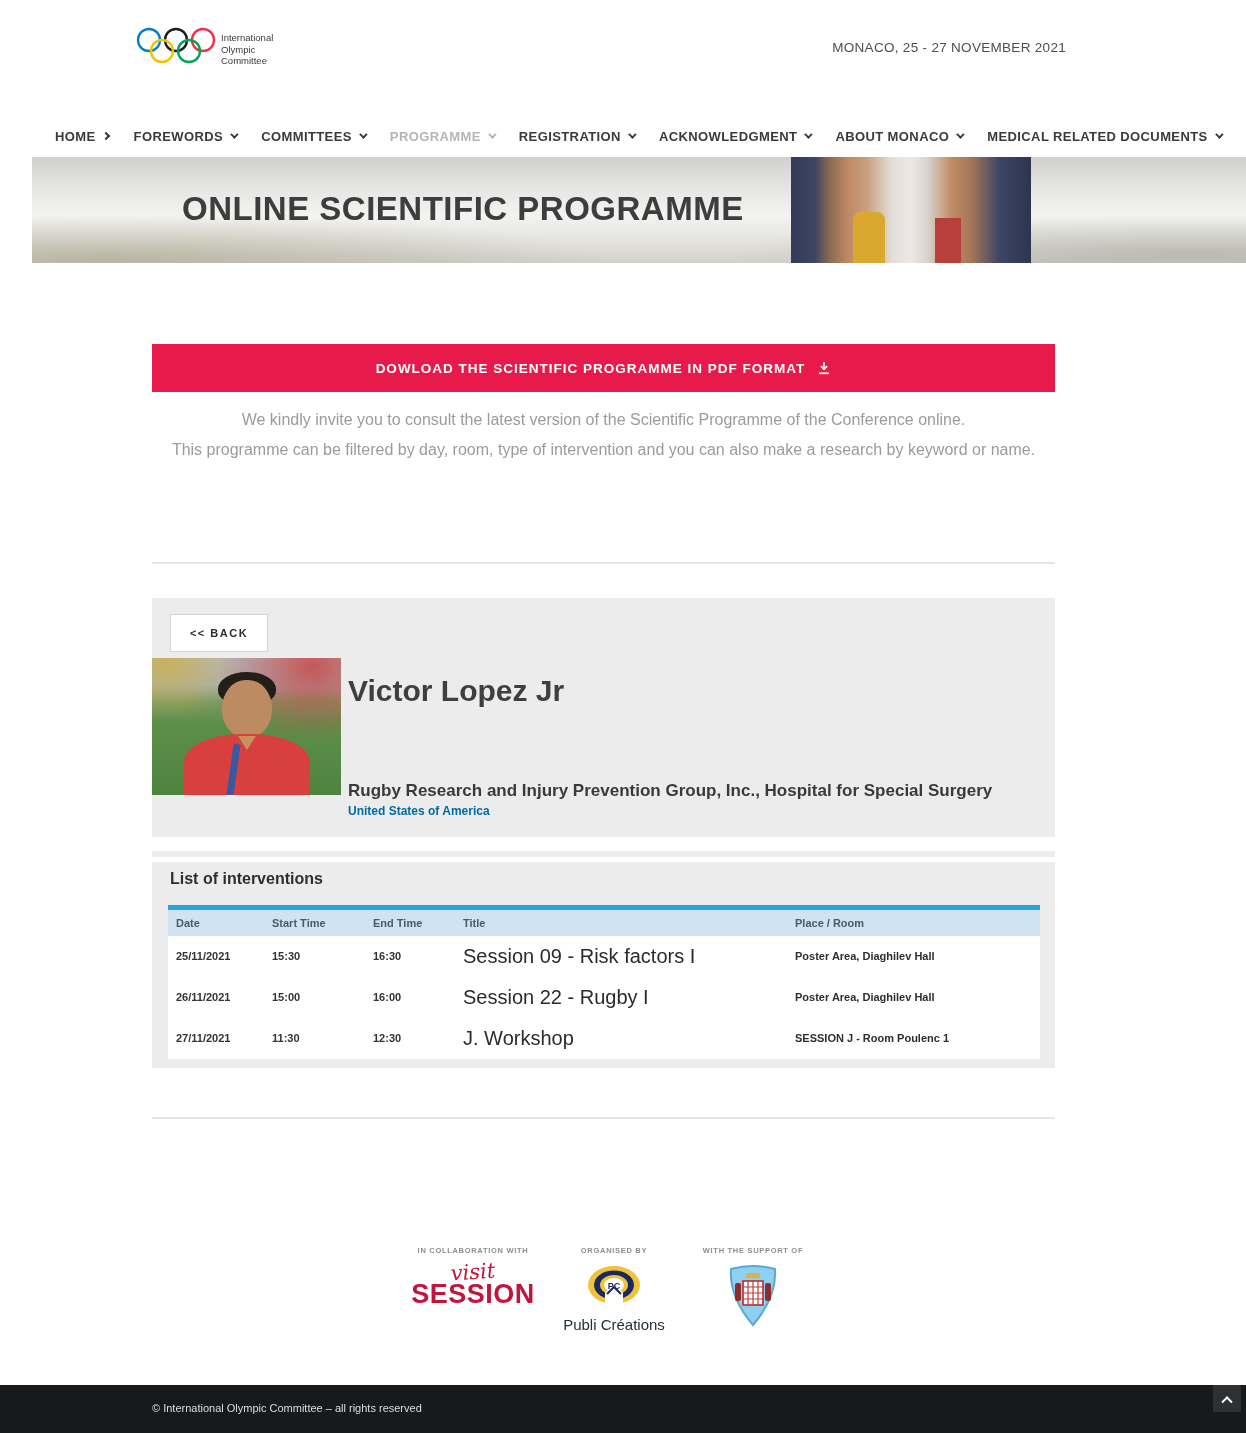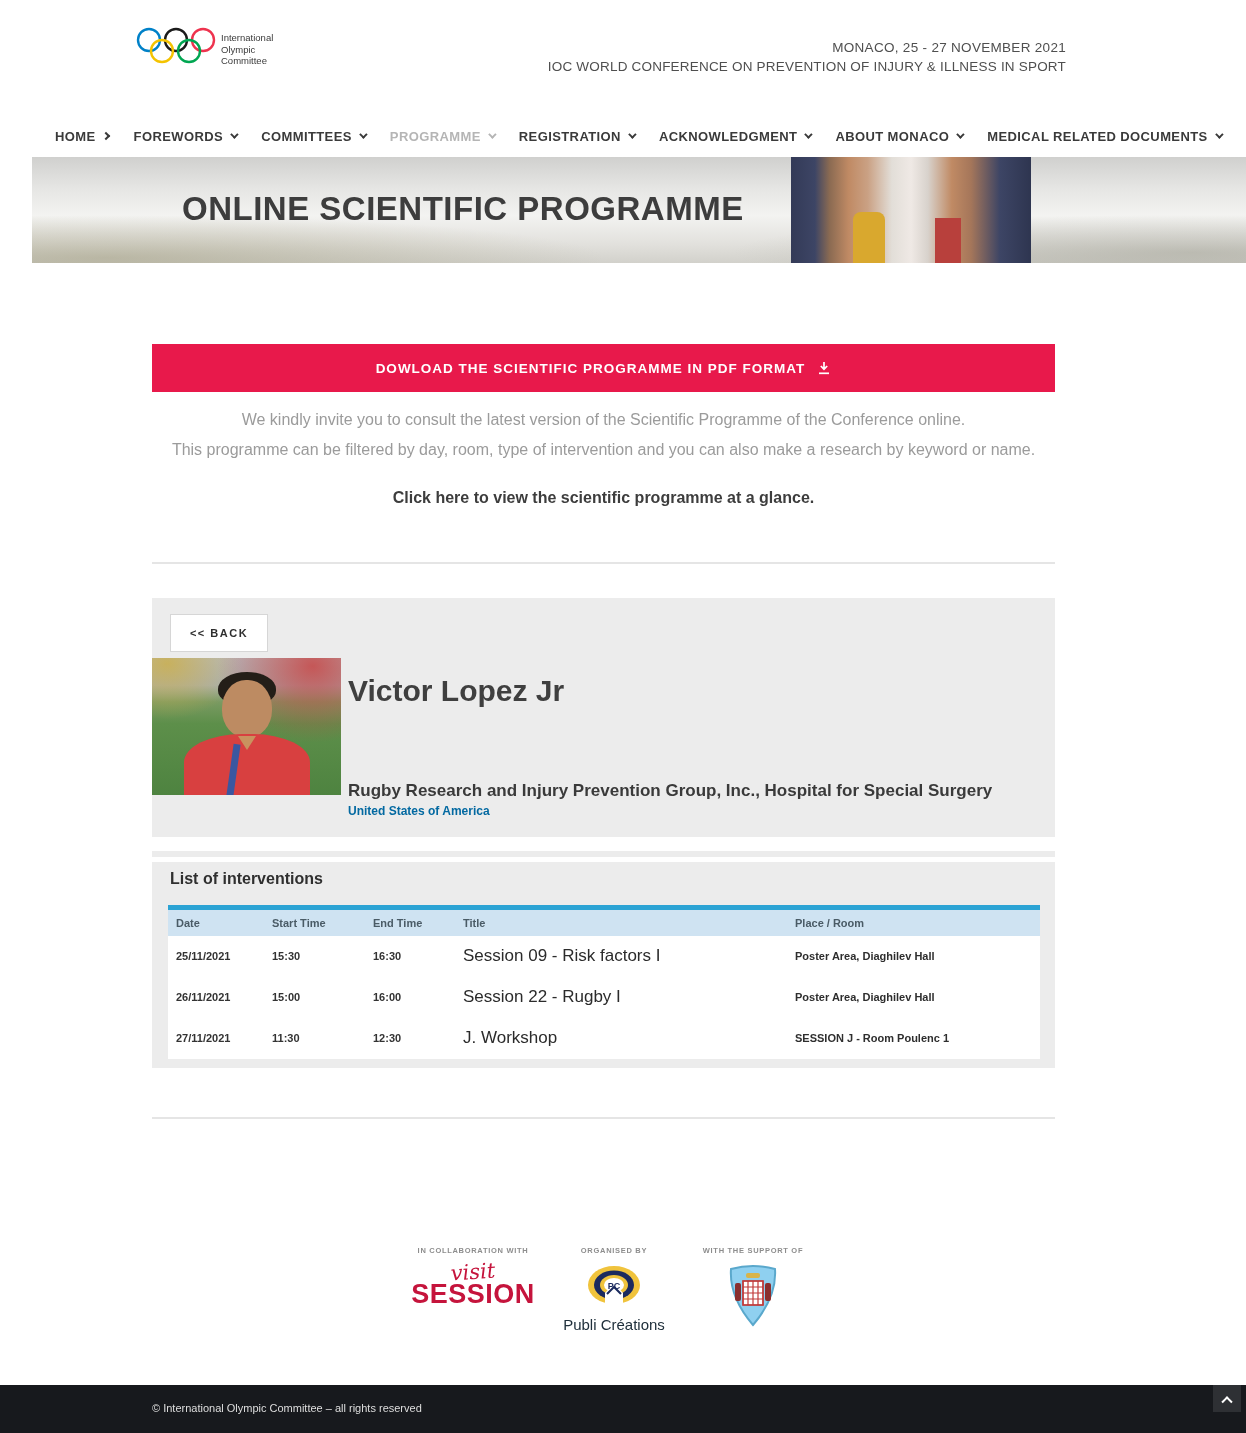--- a/index.html
+++ b/index.html
@@ -2,21 +2,21 @@
 <html><head>
 <meta charset="utf-8">
 <style>
   * { margin:0; padding:0; box-sizing:border-box; }
   html,body { width:1246px; height:1433px; background:#fff; font-family:"Liberation Sans",sans-serif; overflow:hidden; position:relative; }
 
   
   .top-header { position:absolute; top:0; left:0; width:1246px; height:115px; background:#fff; }
   .rings { position:absolute; left:135px; top:27px; }
   .logo-text { position:absolute; left:221px; top:32px; font-size:9.5px; line-height:11.5px; color:#3a3a3a; }
-  .hdr-right { position:absolute; right:180px; top:40px; text-align:right; color:#4f4f4f; }
+  .hdr-right { position:absolute; right:180px; top:40px; color:#4f4f4f; }
   .hdr-right .l1 { font-size:13.5px; letter-spacing:.3px; }
   .hdr-right .l2 { font-size:13.5px; letter-spacing:.2px; margin-top:4px; }
 
   
   .nav { position:absolute; top:115px; left:0; width:1246px; height:42px; display:flex; align-items:center; padding-left:55px; gap:25px; background:#fff; }
   .nav-item { display:flex; align-items:center; gap:7px; font-size:13px; font-weight:bold; letter-spacing:.4px; color:#3a3a3a; cursor:pointer; white-space:nowrap; }
   .nav-item.muted { color:#b5b5b5; }
   .chev { width:6px; height:6px; border-right:2px solid #3a3a3a; border-bottom:2px solid #3a3a3a; display:inline-block; }
   .chev.down { transform:rotate(45deg) translateY(-2px); }
   .chev.right { transform:rotate(-45deg); }
@@ -70,21 +70,21 @@
   .panel-table { top:862px; height:206px; }
   .list-heading { position:absolute; left:18px; top:8px; font-size:16px; font-weight:600; color:#2f2f2f; }
   .itable { position:absolute; left:16px; top:43px; width:872px; border-collapse:collapse; table-layout:fixed; }
   .itable col.c1{width:96px} .itable col.c2{width:101px} .itable col.c3{width:90px} .itable col.c4{width:332px}
   .itable thead tr { background:#cfe3f2; border-top:5px solid #2ba3d4; height:28px; }
   .itable th { font-size:11px; font-weight:bold; color:#4a5b66; text-align:left; padding-left:8px; }
   .itable tbody { background:#fff; }
   .itable tbody tr { height:41px; }
   .itable td { padding-left:8px; vertical-align:middle; }
   .cell-sm { font-size:11px; font-weight:bold; color:#333; }
-  .cell-title { font-size:17px; color:#2b2b2b; }
+  .cell-title { font-size:20px; color:#2b2b2b; }
   .cell-place { font-size:11px; font-weight:bold; color:#2e2e2e; }
 
   
   .logos { position:absolute; top:1246px; left:0; width:1246px; height:100px; }
   .logo-col { position:absolute; width:140px; text-align:center; }
   .lc1 { left:403px; } .lc2 { left:544px; } .lc3 { left:683px; }
   .logo-label { font-size:7.5px; font-weight:bold; letter-spacing:.7px; color:#8d8d8d; margin-bottom:8px; }
   .vm-script { font-family:"DejaVu Serif",serif; font-style:italic; font-size:21px; color:#c5143c; transform:rotate(-4deg); display:block; line-height:18px; }
   .vm-name { font-size:27px; font-weight:bold; letter-spacing:.5px; color:#c5143c; line-height:26px; }
   .pc-name { font-size:15px; color:#20303c; margin-top:3px; }
@@ -106,21 +106,20 @@
     <circle cx="27" cy="24" r="11" fill="none" stroke="#F4C300" stroke-width="2.4"></circle>
     <circle cx="54" cy="24" r="11" fill="none" stroke="#00A651" stroke-width="2.4"></circle>
   </svg>
   <div class="logo-text">
     <div>International</div>
     <div>Olympic</div>
     <div>Committee</div>
   </div>
   <div class="hdr-right">
     <div class="l1">MONACO, 25 - 27 NOVEMBER 2021</div>
-    <div class="l2">IOC WORLD CONFERENCE ON PREVENTION OF INJURY &amp; ILLNESS IN SPORT</div>
   </div>
 </div>
 
 <nav class="nav">
   <div class="nav-item">
       <span>HOME</span>
       <span class="chev right"></span>
     </div>
   <div class="nav-item">
       <span>FOREWORDS</span>
@@ -164,21 +163,20 @@
   <span>DOWLOAD THE SCIENTIFIC PROGRAMME IN PDF FORMAT</span>
   <svg width="14" height="14" viewBox="0 0 14 14">
     <path d="M7 1v7M3.8 5l3.2 3.2L10.2 5" stroke="#fff" stroke-width="1.7" fill="none"></path>
     <path d="M2 12.3h10" stroke="#fff" stroke-width="1.7"></path>
   </svg>
 </button>
 
 <div class="intro">
   <div class="p">We kindly invite you to consult the latest version of the Scientific Programme of the Conference online.</div>
   <div class="p">This programme can be filtered by day, room, type of intervention and you can also make a research by keyword or name.</div>
-  <span class="link">Click here to view the scientific programme at a glance.</span>
 </div>
 
 <div class="divider d1"></div>
 
 <div class="panel panel-profile">
   <button class="back-btn">&lt;&lt; BACK</button>
   <div class="photo">
     <div class="ph-hair"></div>
     <div class="ph-head"></div>
     <div class="ph-body"></div>

